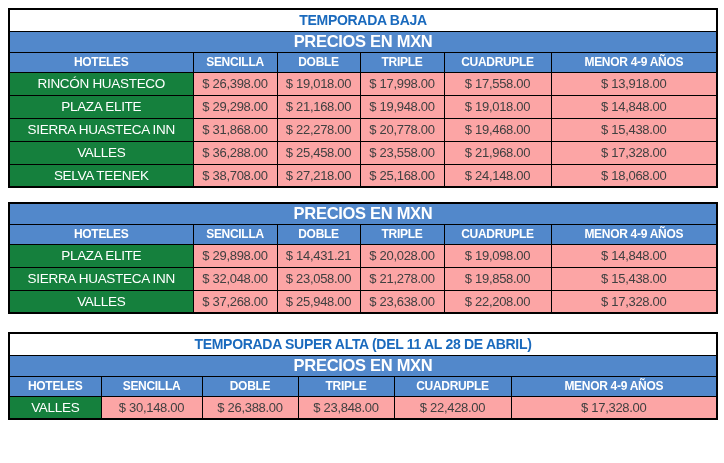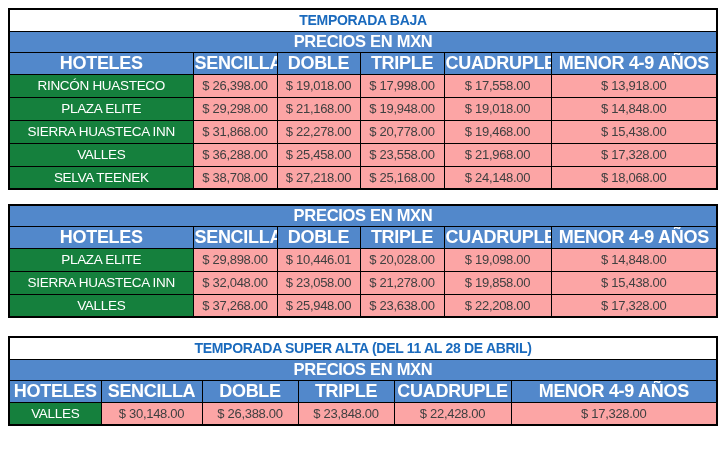--- a/index.html
+++ b/index.html
@@ -39,21 +39,21 @@
     color: #ffffff;
     font-weight: bold;
     font-size: 16.5px;
     height: 21px;
     margin-top: 32px;
   }
   th {
     background: #5288cb;
     color: #ffffff;
     font-weight: bold;
-    font-size: 18px;
+    font-size: 12px;
     height: 20px;
   }
   td.hotel {
     background: #15803d;
     color: #ffffff;
     font-weight: normal;
     font-size: 13.5px;
     height: 23px;
   }
   td.price {
@@ -162,21 +162,21 @@
           <th>DOBLE</th>
           <th>TRIPLE</th>
           <th>CUADRUPLE</th>
           <th>MENOR 4-9 AÑOS</th>
         </tr>
       </thead>
     <tbody>
         <tr>
           <td class="hotel">PLAZA ELITE</td>
           <td class="price">$ 29,898.00</td>
-          <td class="price">$ 10,446.01</td>
+          <td class="price">$ 14,431.21</td>
           <td class="price">$ 20,028.00</td>
           <td class="price">$ 19,098.00</td>
           <td class="price">$ 14,848.00</td>
         </tr>
         <tr>
           <td class="hotel">SIERRA HUASTECA INN</td>
           <td class="price">$ 32,048.00</td>
           <td class="price">$ 23,058.00</td>
           <td class="price">$ 21,278.00</td>
           <td class="price">$ 19,858.00</td>

